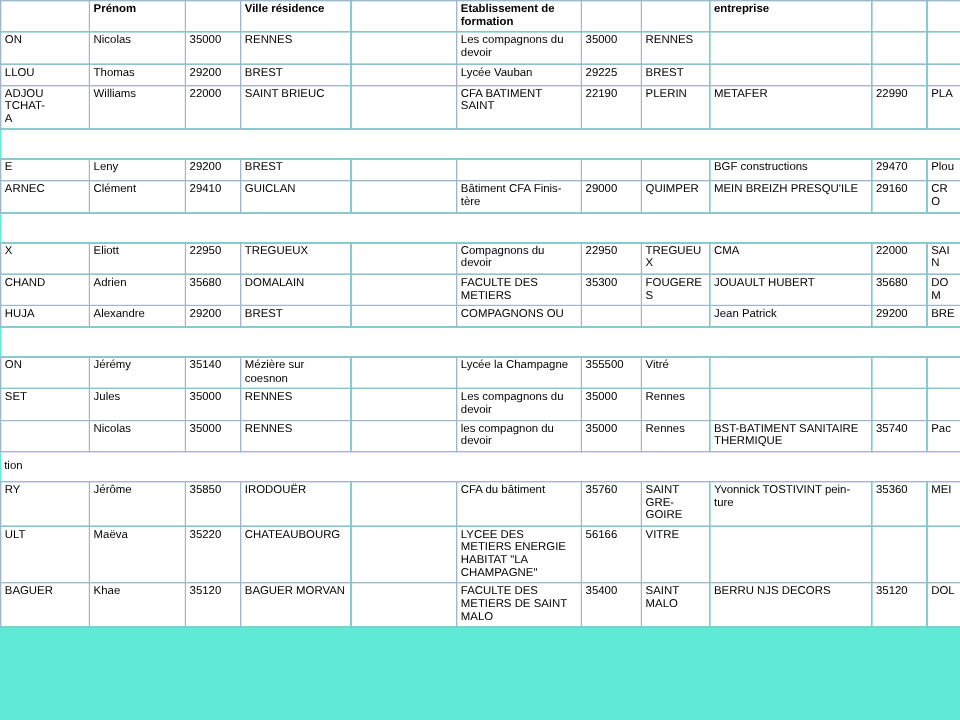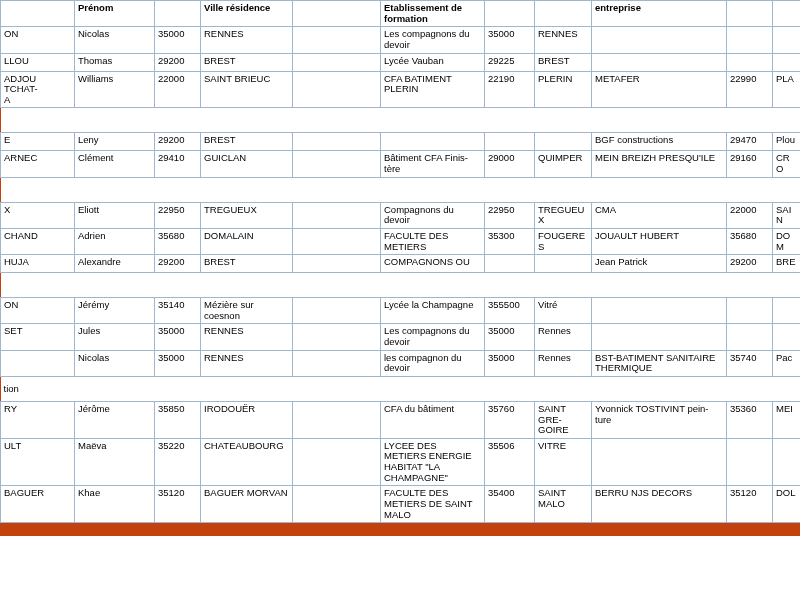--- a/index.html
+++ b/index.html
@@ -9,22 +9,22 @@
   }
   body {
     width: 800px;
     height: 600px;
     overflow: hidden;
     font-family: "Liberation Sans", sans-serif;
   }
   .sheet {
     position: relative;
     width: 800px;
-    height: 536px;
-    background: #c2410c;
+    height: 600px;
+    background: #5eead4;
   }
   table.grid {
     border-collapse: collapse;
     table-layout: fixed;
     width: 800px;
     font-size: 9.5px;
     color: #000000;
   }
   table.grid col.c0 { width: 74px; }
   table.grid col.c1 { width: 80px; }
@@ -129,21 +129,21 @@
           <td></td>
           <td></td>
           <td></td>
         </tr>
         <tr>
           <td class="tall">ADJOU TCHAT-<br>A</td>
           <td class="tall">Williams</td>
           <td class="tall">22000</td>
           <td class="tall">SAINT BRIEUC</td>
           <td class="tall"></td>
-          <td class="tall">CFA BATIMENT PLERIN</td>
+          <td class="tall">CFA BATIMENT SAINT</td>
           <td class="tall">22190</td>
           <td class="tall">PLERIN</td>
           <td class="tall">METAFER</td>
           <td class="tall">22990</td>
           <td class="tall">PLA</td>
         </tr>
         <tr class="spacer">
           <td colspan="11"></td>
         </tr>
         <tr>
@@ -272,21 +272,21 @@
           <td class="tall">35360</td>
           <td class="tall">MEI</td>
         </tr>
         <tr>
           <td class="tall2">ULT</td>
           <td class="tall2">Maëva</td>
           <td class="tall2">35220</td>
           <td class="tall2">CHATEAUBOURG</td>
           <td class="tall2"></td>
           <td class="tall2">LYCEE DES METIERS ENERGIE HABITAT "LA CHAMPAGNE"</td>
-          <td class="tall2">35506</td>
+          <td class="tall2">56166</td>
           <td class="tall2">VITRE</td>
           <td class="tall2"></td>
           <td class="tall2"></td>
           <td class="tall2"></td>
         </tr>
         <tr>
           <td class="tall">BAGUER</td>
           <td class="tall">Khae</td>
           <td class="tall">35120</td>
           <td class="tall">BAGUER MORVAN</td>

